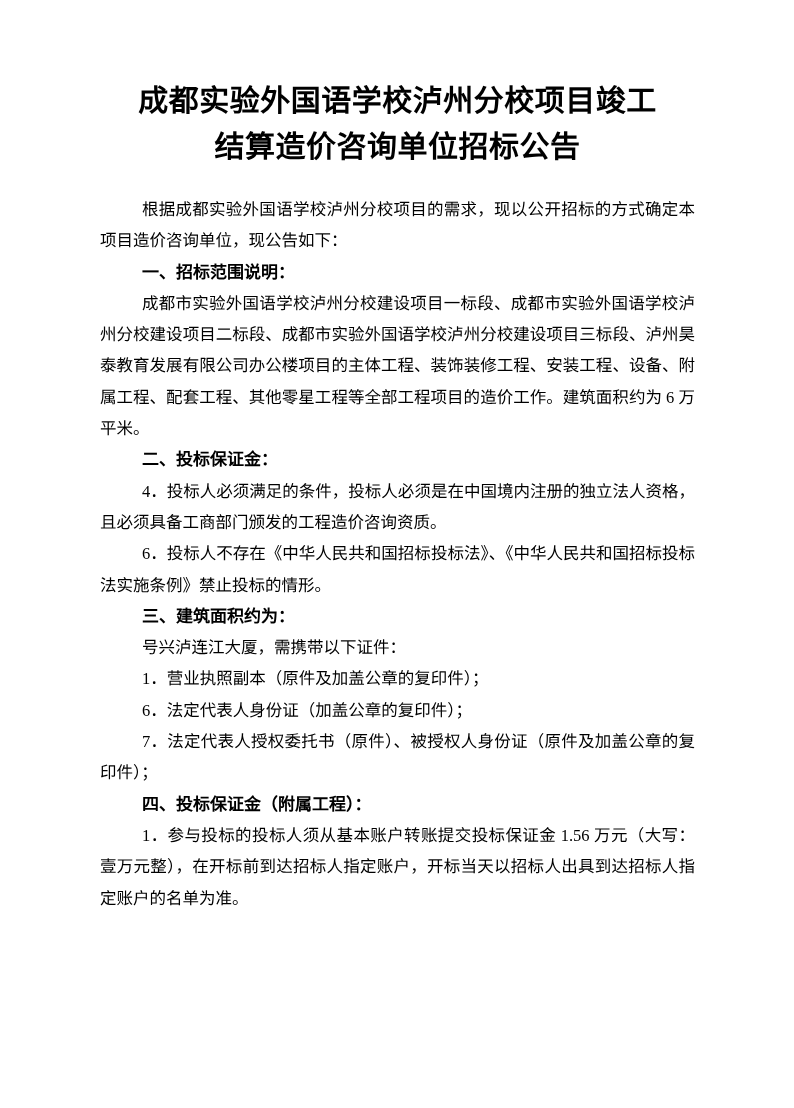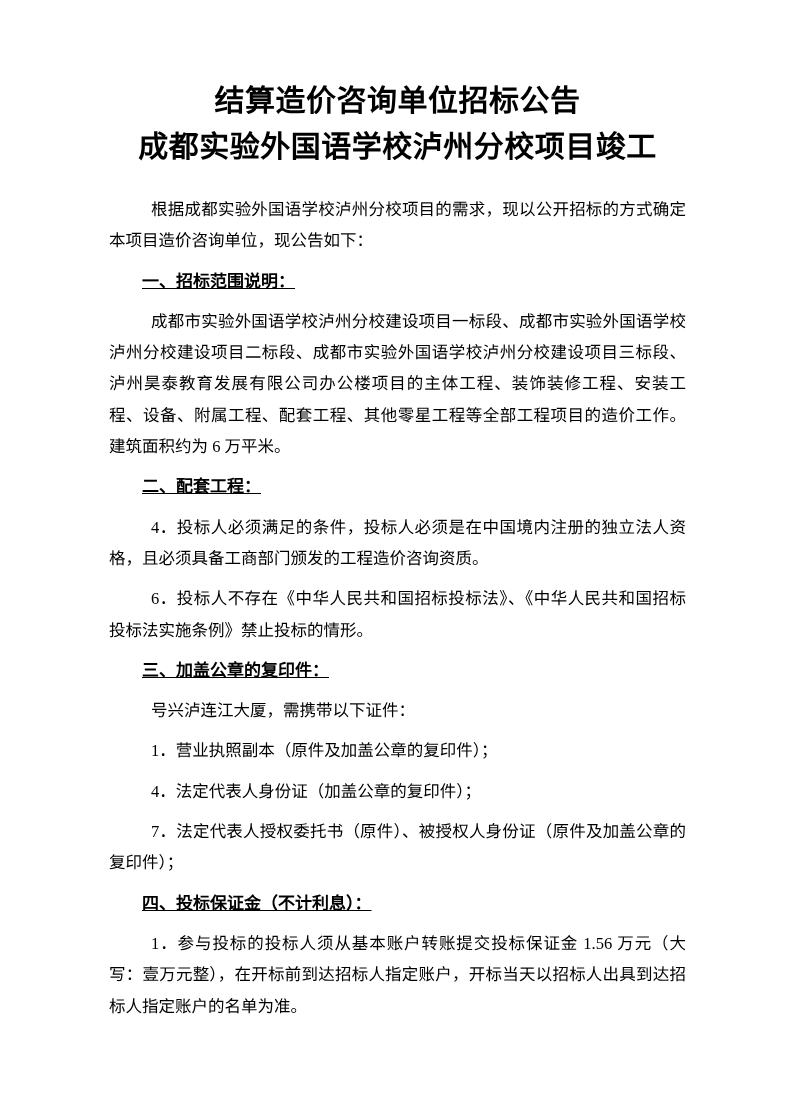--- a/index.html
+++ b/index.html
@@ -23,59 +23,58 @@
     font-size: 30px;
     line-height: 46px;
     text-align: center;
     letter-spacing: 0.5px;
     margin: 0 0 24px 0;
   }
   .doc-title .title-line {
     display: block;
   }
   .body-text {
-    margin: 9px;
+    margin: 0;
     font-family: "Liberation Serif", "DejaVu Serif", serif;
     font-size: 16.5px;
     line-height: 31.3px;
     text-align: justify;
     text-indent: 42px;
     word-break: break-all;
   }
   .section-heading {
     margin: 0;
     font-family: "Liberation Sans", "DejaVu Sans", sans-serif;
     font-weight: 700;
     font-size: 17px;
     line-height: 31.3px;
     text-indent: 42px;
-    text-decoration: underline;
   }
 </style>
 </head>
 <body>
 
 <div class="page">
 
   <h1 class="doc-title">
+    <span class="title-line">成都实验外国语学校泸州分校项目竣工</span>
     <span class="title-line">结算造价咨询单位招标公告</span>
-    <span class="title-line">成都实验外国语学校泸州分校项目竣工</span>
   </h1>
 
   <p class="body-text">根据成都实验外国语学校泸州分校项目的需求，现以公开招标的方式确定本项目造价咨询单位，现公告如下：</p>
 
   <p class="section-heading">一、招标范围说明：</p>
   <p class="body-text">成都市实验外国语学校泸州分校建设项目一标段、成都市实验外国语学校泸州分校建设项目二标段、成都市实验外国语学校泸州分校建设项目三标段、泸州昊泰教育发展有限公司办公楼项目的主体工程、装饰装修工程、安装工程、设备、附属工程、配套工程、其他零星工程等全部工程项目的造价工作。建筑面积约为 6 万平米。</p>
 
-  <p class="section-heading">二、配套工程：</p>
+  <p class="section-heading">二、投标保证金：</p>
   <p class="body-text">4．投标人必须满足的条件，投标人必须是在中国境内注册的独立法人资格，且必须具备工商部门颁发的工程造价咨询资质。</p>
   <p class="body-text">6．投标人不存在《中华人民共和国招标投标法》、《中华人民共和国招标投标法实施条例》禁止投标的情形。</p>
 
-  <p class="section-heading">三、加盖公章的复印件：</p>
+  <p class="section-heading">三、建筑面积约为：</p>
   <p class="body-text">号兴泸连江大厦，需携带以下证件：</p>
   <p class="body-text">1．营业执照副本（原件及加盖公章的复印件）；</p>
-  <p class="body-text">4．法定代表人身份证（加盖公章的复印件）；</p>
+  <p class="body-text">6．法定代表人身份证（加盖公章的复印件）；</p>
   <p class="body-text">7．法定代表人授权委托书（原件）、被授权人身份证（原件及加盖公章的复印件）；</p>
 
-  <p class="section-heading">四、投标保证金（不计利息）：</p>
+  <p class="section-heading">四、投标保证金（附属工程）：</p>
   <p class="body-text">1．参与投标的投标人须从基本账户转账提交投标保证金 1.56 万元（大写：壹万元整），在开标前到达招标人指定账户，开标当天以招标人出具到达招标人指定账户的名单为准。</p>
 
 </div>
 
 </body></html>

